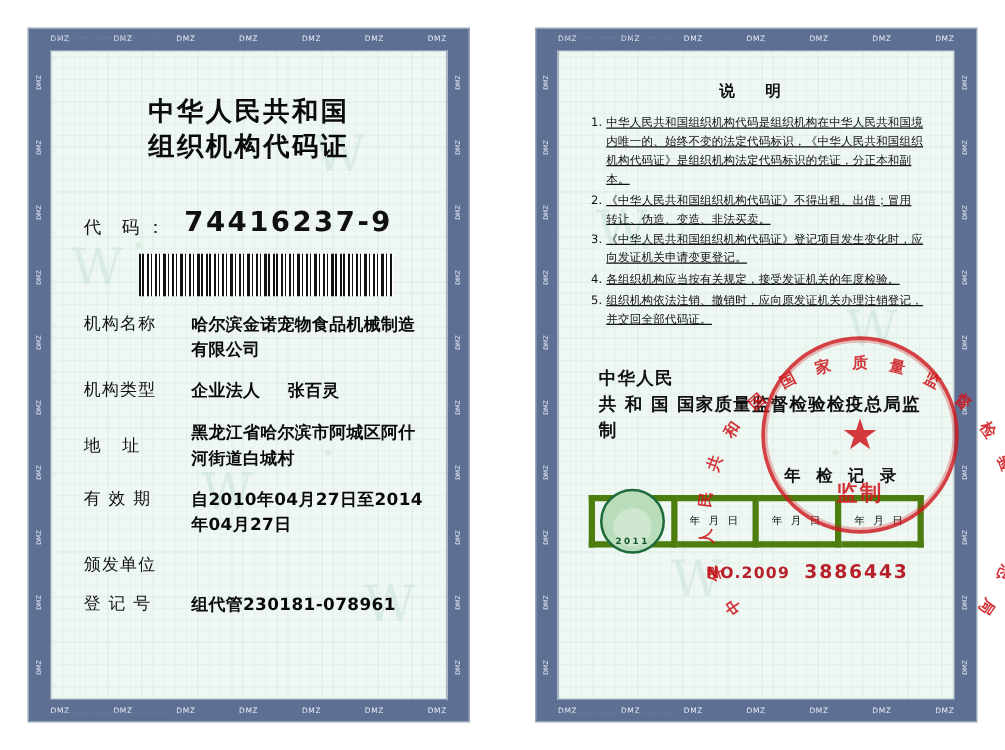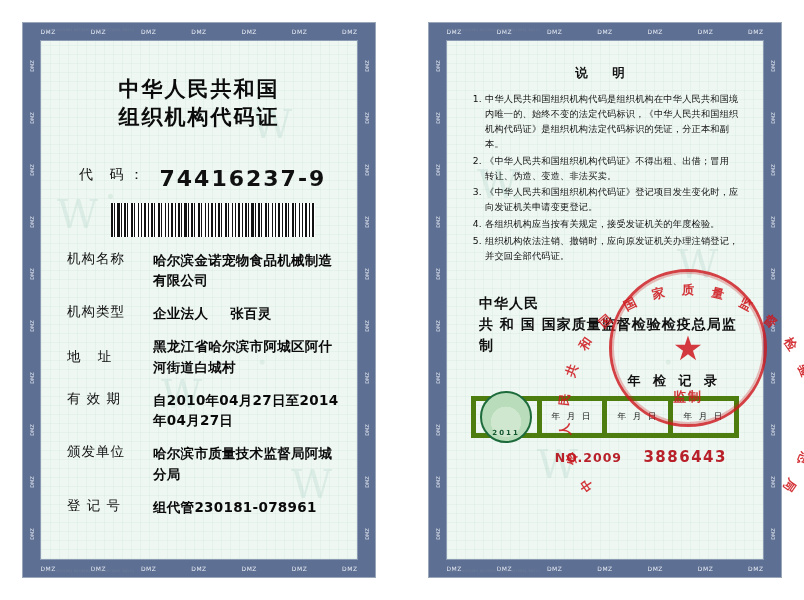--- a/index.html
+++ b/index.html
@@ -130,24 +130,23 @@
     font-size: 21px;
     font-weight: bold;
     line-height: 1.35;
     letter-spacing: 2px;
     margin-top: 18px;
     color: #0b0b0b;
     font-family: "DejaVu Sans", "Liberation Sans", sans-serif;
   }
   .code-row {
     display: flex;
-    align-items: flex-start;
+    align-items: flex-end;
     margin-top: 34px;
     padding-left: 8px;
-    margin-left: 12px;
   }
   .lbl {
     font-size: 14px;
     letter-spacing: 6px;
     white-space: nowrap;
     color: #111;
   }
   .code-val {
     font-size: 22px;
     font-weight: bold;
@@ -202,21 +201,21 @@
     margin-top: 8px;
   }
   ol.notes {
     margin: 10px 6px 0 4px;
     padding-left: 16px;
     font-size: 9.2px;
     line-height: 1.62;
     color: #111;
     letter-spacing: .2px;
   }
-  ol.notes li { margin-bottom: 2px; }
+  ol.notes li { margin-bottom: 2px; text-decoration: underline; }
 
   .issuer {
     margin-top: 29px;
     padding-left: 14px;
     font-size: 14px;
     font-weight: bold;
     line-height: 1.5;
     letter-spacing: 1px;
     position: relative;
     z-index: 2;
@@ -267,21 +266,21 @@
     font-size: 12.5px;
     font-weight: bold;
     transform-origin: 0 66px;
     font-family: "DejaVu Sans", "Liberation Sans", sans-serif;
   }
   .seal .bottom-txt {
     position: absolute;
     left: 0; right: 0;
     bottom: 18px;
     text-align: center;
-    font-size: 13px;
+    font-size: 17px;
     font-weight: bold;
     letter-spacing: 2px;
   }
 
   
   .insp-title {
     margin-top: 16px;
     text-align: right;
     padding-right: 24px;
     font-size: 13px;
@@ -339,21 +338,21 @@
     font-size: 12.5px;
     font-weight: bold;
     color: #b8202a;
     letter-spacing: 1px;
     position: relative;
     z-index: 2;
   }
   .serial .num {
     font-size: 15px;
     letter-spacing: 1.5px;
-    margin-left: 16px;
+    margin-left: 6px;
   }
 </style>
 </head>
 <body>
 
 <div class="page">
 
   <div class="cert left">
     <div class="band"></div>
     <div class="band-inner"></div>
@@ -452,24 +451,20 @@
         </span>
       </div>
 
       <div class="field">
         <span class="k">有 效 期</span>
         <span class="v">自2010年04月27日至2014年04月27日</span>
       </div>
 
       <div class="field">
         <span class="k">颁发单位</span>
-        <span class="v">
-          <span class="v sub">哈尔滨市质量技术监督局阿城</span>
-          <span class="v sub">分局</span>
-        </span>
       </div>
 
       <div class="field">
         <span class="k">登 记 号</span>
         <span class="v">组代管230181-078961</span>
       </div>
     </div>
   </div>
 
   <div class="cert right">

